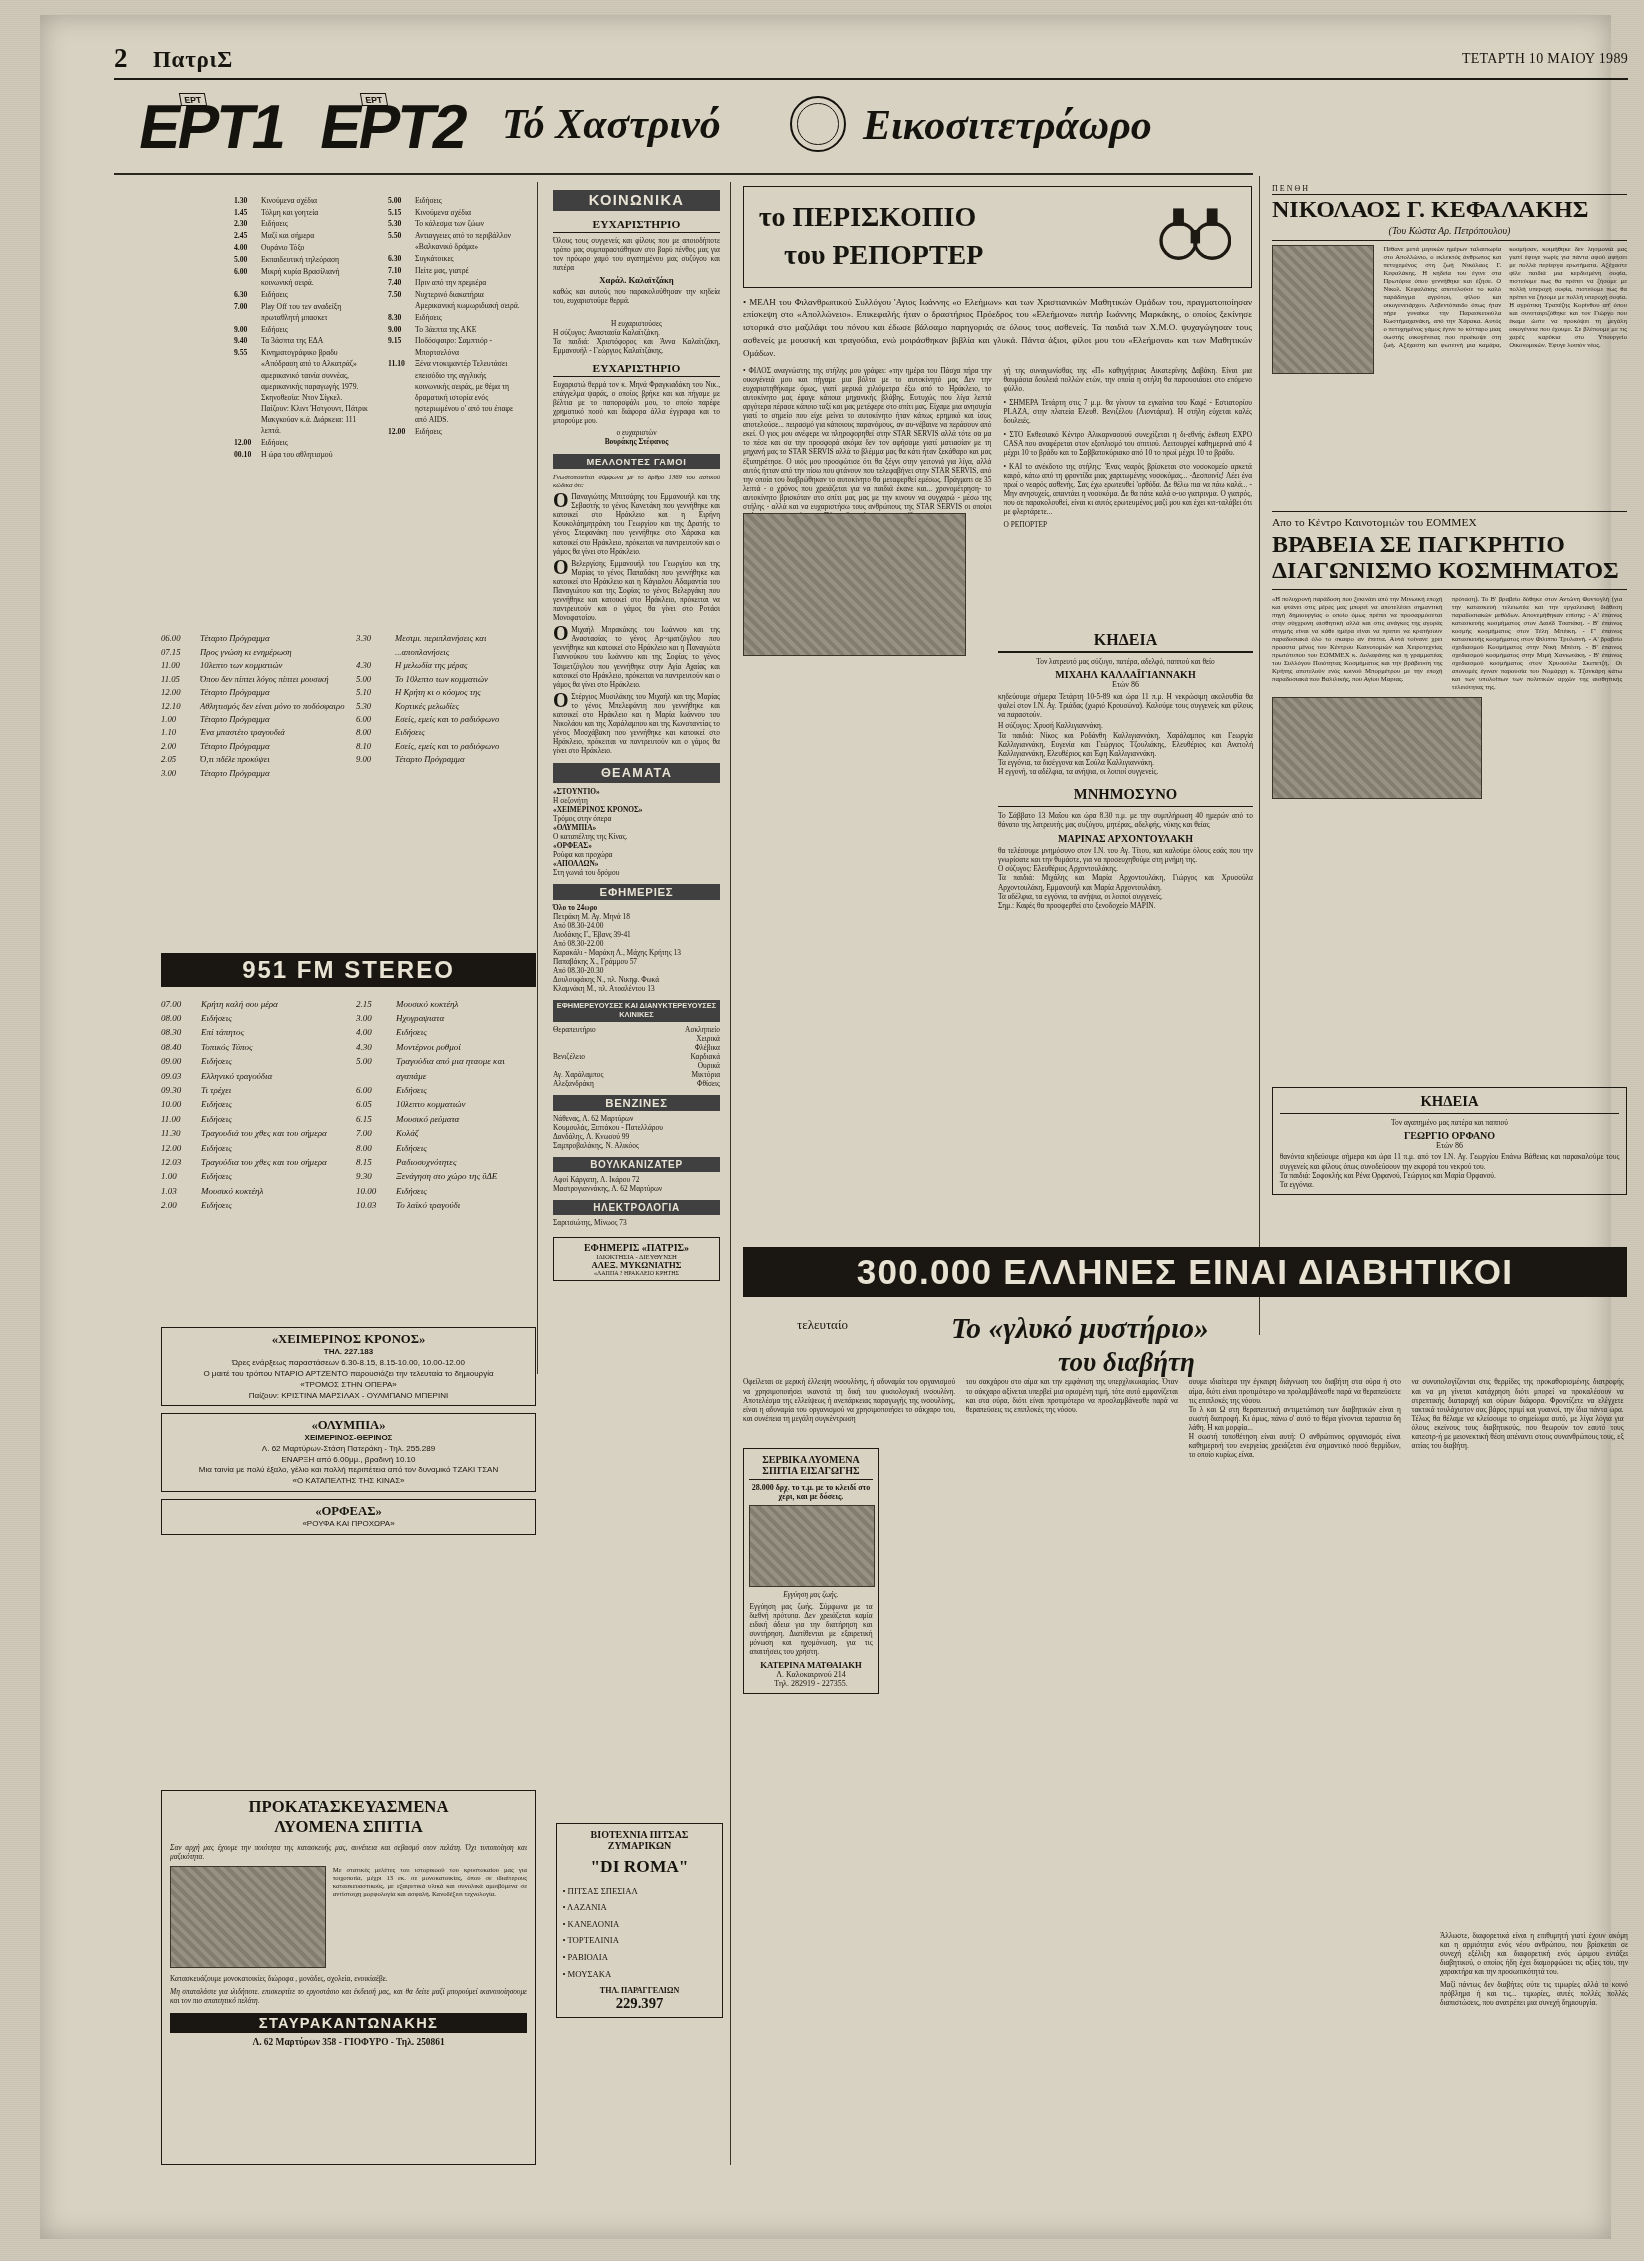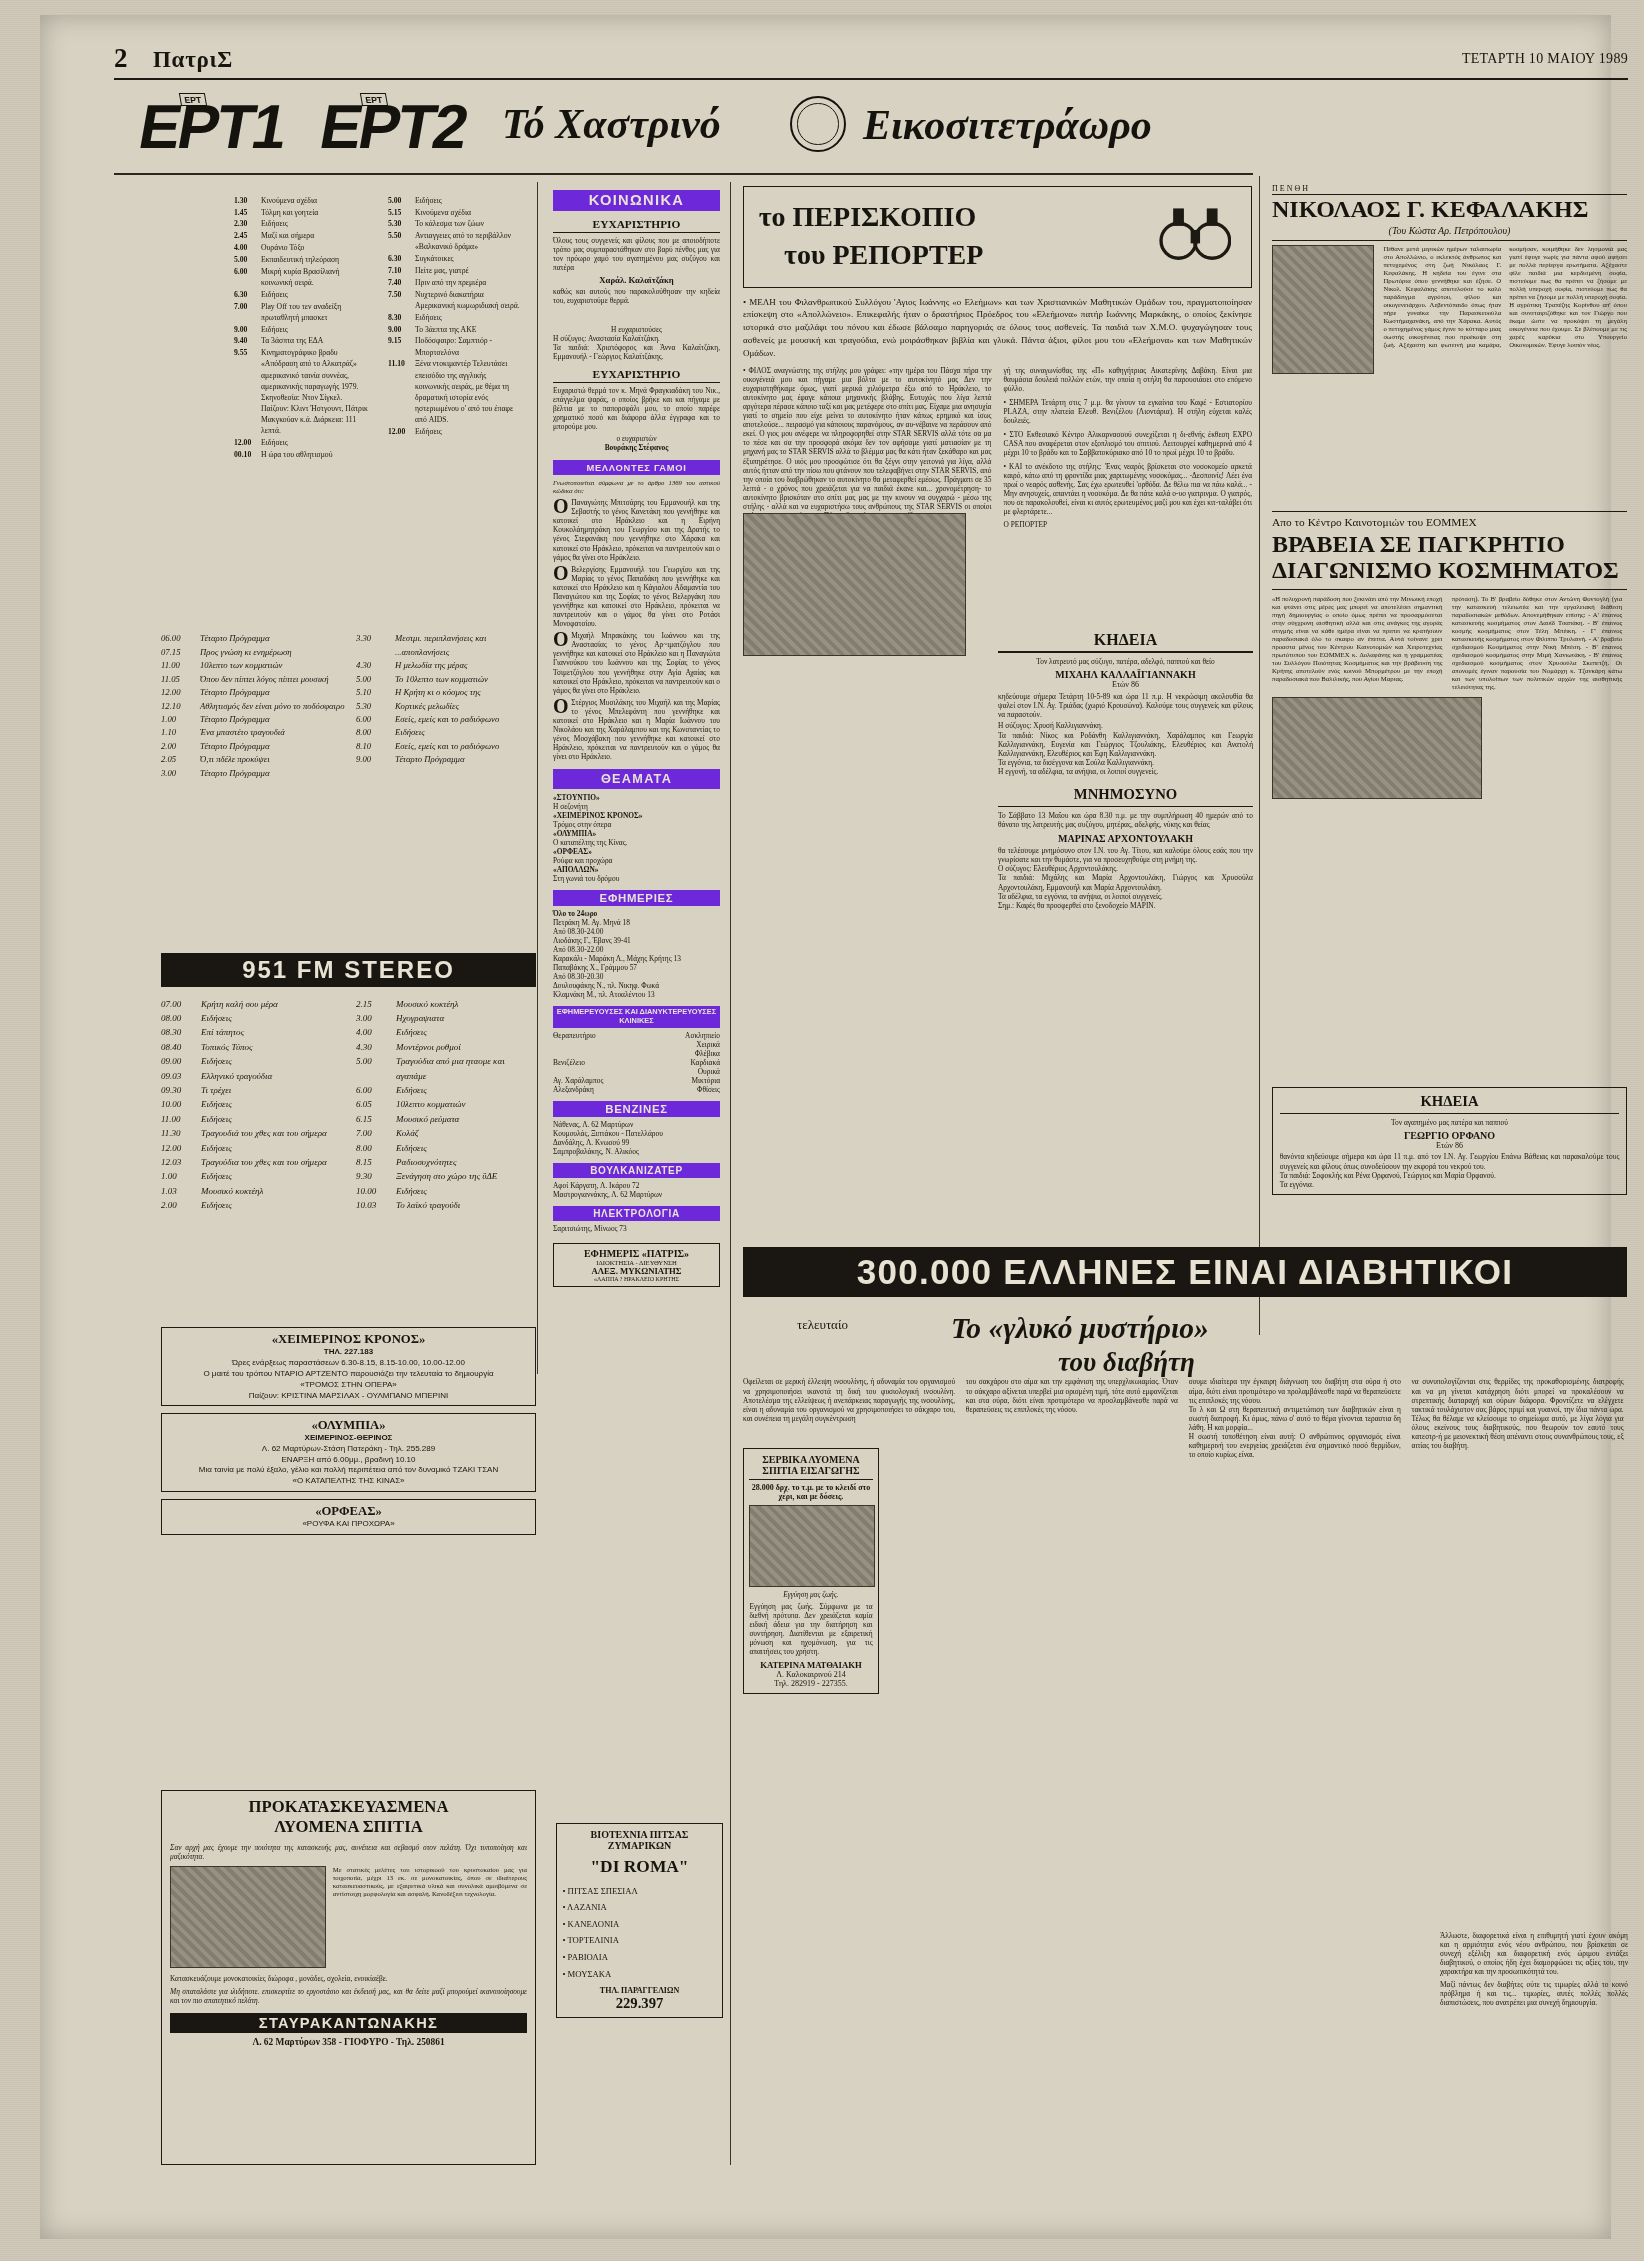--- a/index.html
+++ b/index.html
@@ -30,21 +30,21 @@
   
   .tvlogo{position:absolute;font-family:"Liberation Sans",sans-serif;font-weight:bold;color:#15130e;
           font-size:62px;letter-spacing:-2.7px;transform:skewX(-10deg);}
   .ert-badge{position:absolute;font-size:8.7px;font-weight:bold;border:1.3px solid #15130e;padding:0.7px 3.3px;transform:skewX(10deg);}
   .script-title{position:absolute;font-family:"Liberation Serif",serif;font-style:italic;font-weight:bold;font-size:42px;color:#15130e;}
   .seal{position:absolute;width:52px;height:52px;border-radius:50%;border:2px solid #15130e;}
   .seal:after{content:"";position:absolute;left:5.4px;top:5.4px;right:5.4px;bottom:5.4px;border:1.3px solid #15130e;border-radius:50%;}
 
   
   .blk{font-family:"Liberation Serif",serif;}
-  .hdr-band{background:#6d28d9;color:#e8e3d4;font-weight:bold;text-align:center;}
+  .hdr-band{background:#404040;color:#e8e3d4;font-weight:bold;text-align:center;}
   .tiny{font-size:7.4px;line-height:1.22;text-align:justify;}
   .xtiny{font-size:6.7px;line-height:1.2;text-align:justify;}
   .center{text-align:center;}
   .bold{font-weight:bold;}
   .ital{font-style:italic;}
 
   
   .sched{font-family:"Liberation Serif",serif;font-size:7.7px;line-height:1.45;}
   .sched .row{display:flex;margin-bottom:0.7px;}
   .sched .t{width:27px;flex:none;font-weight:bold;}
@@ -474,21 +474,21 @@
   </div>
 
   <div class="col" style="left:513px;top:175px;width:167px;">
     <div class="hdr-band" style="font-size:14.7px;padding:2.7px 0;letter-spacing:1.3px;">ΚΟΙΝΩΝΙΚΑ</div>
 
     <div class="bigtitle center" style="font-size:11.4px;margin-top:6.7px;">ΕΥΧΑΡΙΣΤΗΡΙΟ</div>
     <div class="hr1" style="margin:2px 0 3.3px;"></div>
     <div class="blk tiny">Όλους τους συγγενείς και φίλους που με αποιοδήποτε τρόπο μας συμπαραστάθηκαν στο βαρύ πένθος μας για τον πρόωρο χαμό του αγαπημένου μας συζύγου και πατέρα</div>
     <div class="blk center bold" style="font-size:8.7px;margin:2.7px 0;">Χαράλ. Καλαϊτζάκη</div>
     <div class="blk tiny">καθώς και αυτούς που παρακολούθησαν την κηδεία του, ευχαριστούμε θερμά.</div>
-    <div class="blk tiny center" style="margin-top:20px;">Η ευχαριστούσες</div>
+    <div class="blk tiny center" style="margin-top:14px;">Η ευχαριστούσες</div>
     <div class="blk tiny">Η σύζυγος: Αναστασία Καλαϊτζάκη.</div>
     <div class="blk tiny">Τα παιδιά: Χριστόφορος και Άννα Καλαϊτζάκη, Εμμανουήλ - Γεώργιος Καλαϊτζάκης.</div>
 
     <div class="bigtitle center" style="font-size:11.4px;margin-top:6.7px;">ΕΥΧΑΡΙΣΤΗΡΙΟ</div>
     <div class="hr1" style="margin:2px 0 3.3px;"></div>
     <div class="blk tiny">Ευχαριστώ θερμά τον κ. Μηνά Φραγκιαδάκη του Νικ., επάγγελμα ψαράς, ο οποίος βρήκε και και πήγαμε με βέλτια με το παπορσφάλι μου, το οποίο παρέφε χρηματικό ποσό και διάφορα άλλα έγγραφα και το μπορούμε μου.</div>
     <div class="blk tiny center" style="margin-top:2.7px;">ο ευχαριστών</div>
     <div class="blk tiny center bold">Βουράκης Στέφανος</div>
 
     <div class="hdr-band" style="font-size:9.4px;padding:2px 0;margin-top:8px;letter-spacing:0.7px;">ΜΕΛΛΟΝΤΕΣ ΓΑΜΟΙ</div>

